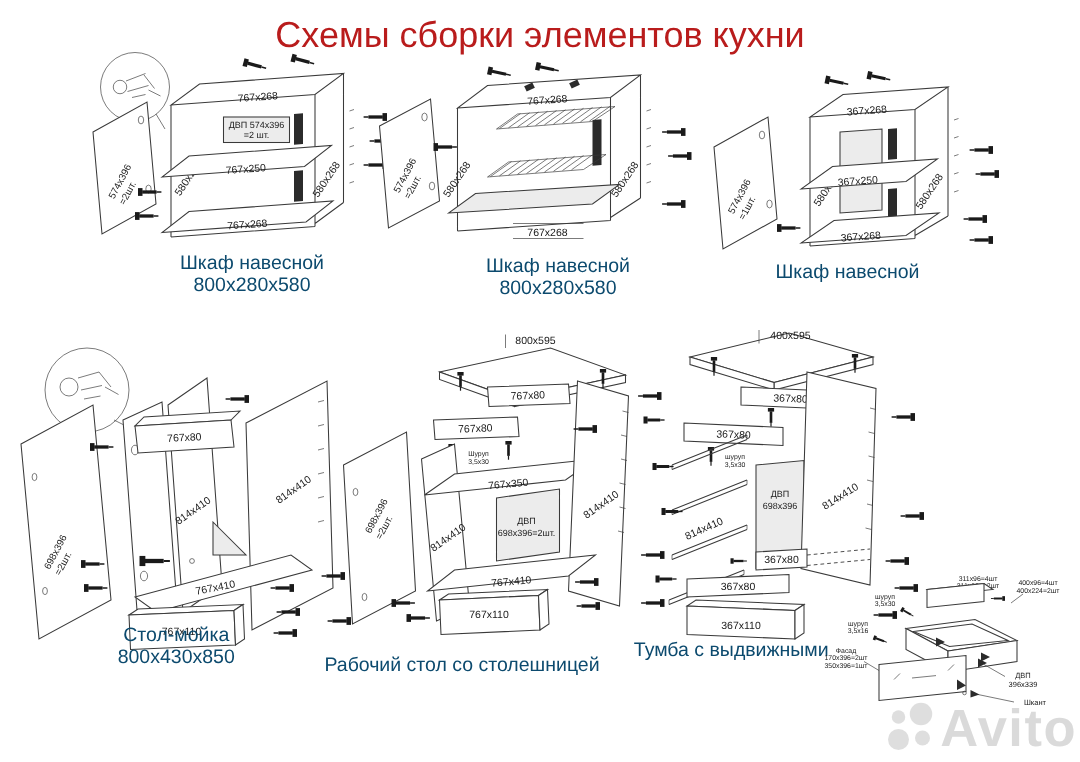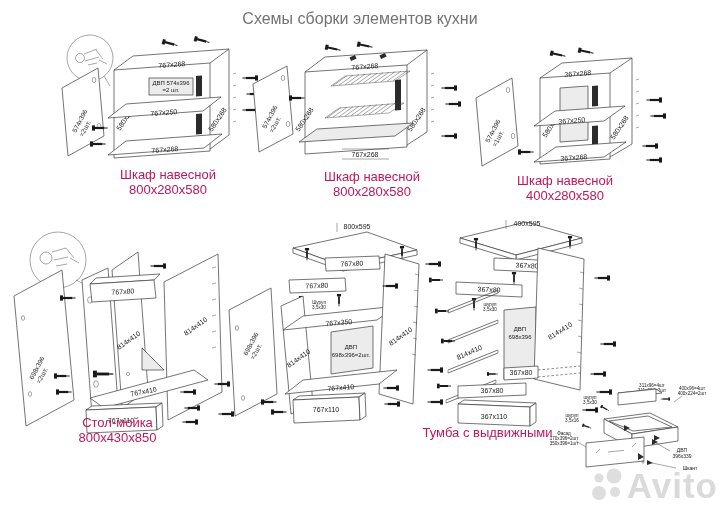--- a/index.html
+++ b/index.html
@@ -1,20 +1,20 @@
 <!DOCTYPE html>
 <html><head>
 <meta charset="utf-8">
 <style>
   html,body{margin:0;padding:0;background:#888;}
   #stage{position:relative;width:720px;height:508px;background:#ffffff;overflow:hidden;
          font-family:"Liberation Sans",sans-serif;color:#111;}
   .abs{position:absolute;}
-  #title{top:10px;left:0;width:720px;text-align:center;font-size:16px;color:#737373;}
-  .cap{position:absolute;text-align:center;font-size:13px;line-height:1.16;color:#be185d;}
+  #title{top:10px;left:0;width:720px;text-align:center;font-size:24px;color:#b91c1c;}
+  .cap{position:absolute;text-align:center;font-size:13px;line-height:1.16;color:#0c4a6e;}
   
   svg{overflow:visible;}
   .p  {fill:#ffffff;stroke:#3a3a3a;stroke-width:.7;}
   .ps {fill:#ececec;stroke:#3a3a3a;stroke-width:.7;}
   .pd {fill:#2b2b2b;stroke:none;}
   .ln {fill:none;stroke:#3a3a3a;stroke-width:.7;}
   .lnt{fill:none;stroke:#3a3a3a;stroke-width:.45;}
   .dash{fill:none;stroke:#3a3a3a;stroke-width:.6;stroke-dasharray:2.5 2;}
   text{fill:#1a1a1a;font-family:"Liberation Sans",sans-serif;}
   .t7{font-size:7px;} .t65{font-size:6.5px;} .t6{font-size:6px;}
@@ -158,21 +158,20 @@
       <use href="#scr" transform="translate(92,15) rotate(12)"></use>
       <use href="#scr" transform="translate(184,60) rotate(180)"></use>
       <use href="#scr" transform="translate(188,76) rotate(180)"></use>
       <use href="#scr" transform="translate(180,106) rotate(180)"></use>
       <use href="#scr" transform="translate(184,120) rotate(180)"></use>
       <use href="#scr" transform="translate(60,112)"></use>
     </g>
   </svg>
   <div class="cap" style="left:485px;top:173px;width:160px">
     <div>Шкаф навесной</div>
-    <div>400x280x580</div>
   </div>
 
   <svg class="abs" style="left:6px;top:224px" width="224" height="212" viewBox="0 0 224 212">
     <g>
       <circle cx="52" cy="36" r="28" class="lnt"></circle>
       <circle cx="40" cy="34" r="6" class="lnt"></circle>
       <path class="lnt" d="M46,28 l14,-4 M48,36 l14,-3 M60,24 l8,10 M50,42 l11,-2 M64,34 l9,5"></path>
       <path class="lnt" d="M70,56 L86,64"></path>
     </g>
     <g>
@@ -295,20 +294,21 @@
       <use href="#scr" transform="translate(161,74) rotate(180)"></use>
       <use href="#scr" transform="translate(206,158) rotate(180)"></use>
       <use href="#scr" transform="translate(162,176) rotate(180)"></use>
       <use href="#scr" transform="translate(163,192) rotate(180)"></use>
       <use href="#scr" transform="translate(206,190) rotate(180)"></use>
       <use href="#scr" transform="translate(44,190)"></use>
       <use href="#scr" transform="translate(54,200)"></use>
     </g>
   </svg>
   <div class="cap" style="left:200px;top:435px;width:216px">
+    <div>Рабочий стол со столешницей</div>
   </div>
 
   <svg class="abs" style="left:430px;top:212px" width="190" height="220" viewBox="0 0 190 220">
     <g>
       <polygon class="p" points="30,26 96,10 152,26 86,43"></polygon>
       <polygon class="p" points="86,43 152,26 152,31 86,48"></polygon>
       <polygon class="p" points="30,26 86,43 86,48 30,31"></polygon>
       <path class="lnt" d="M76,8 l0,9"></path>
       <text class="t7 mid" x="97" y="14">400x595</text>
       <use href="#scr" transform="translate(46,34) rotate(90) scale(.8)"></use>

